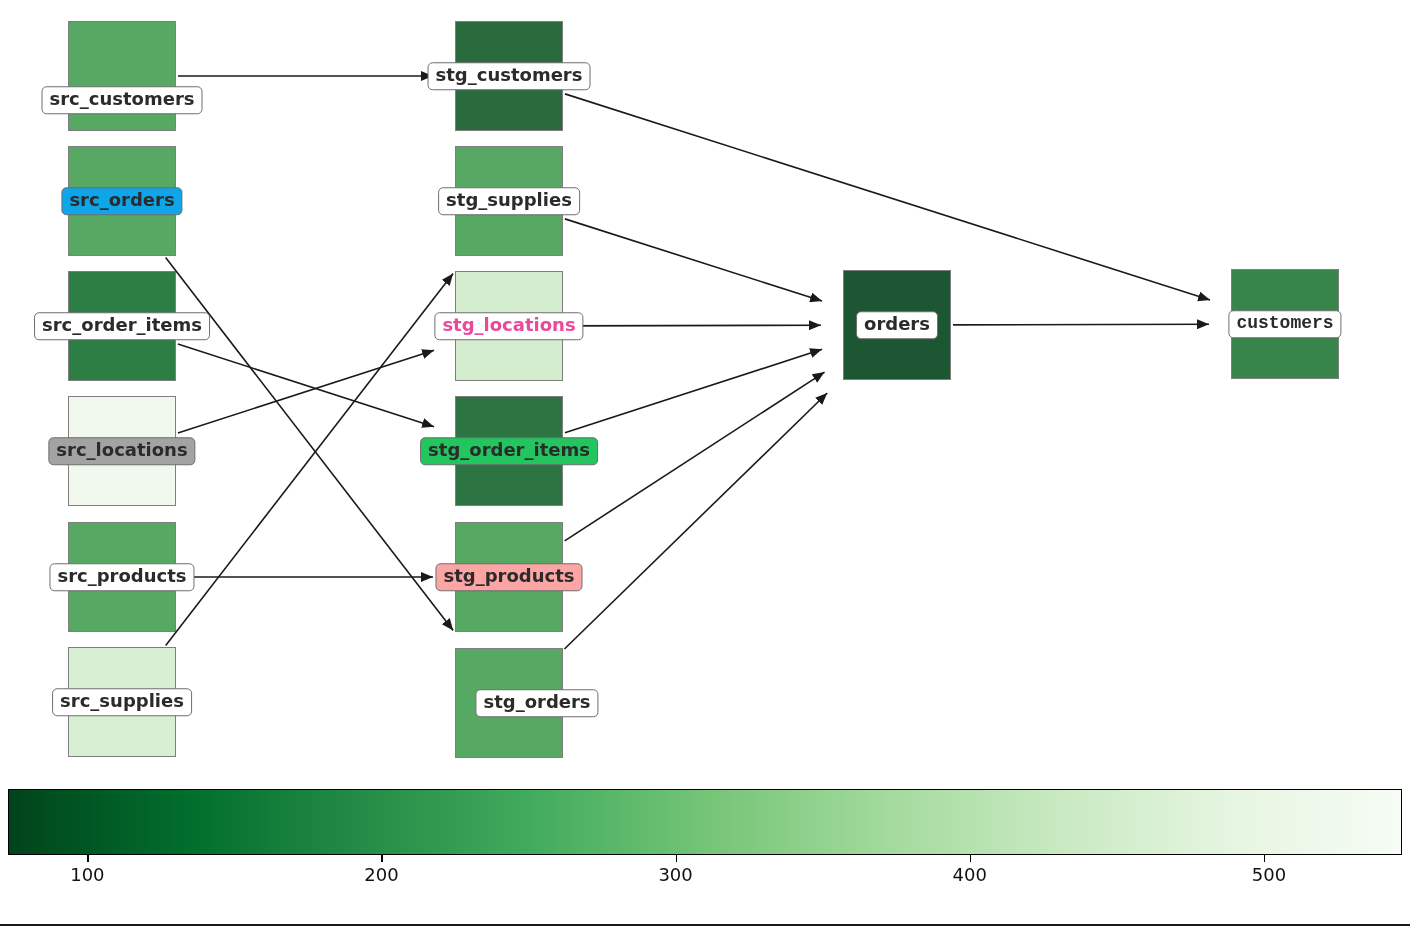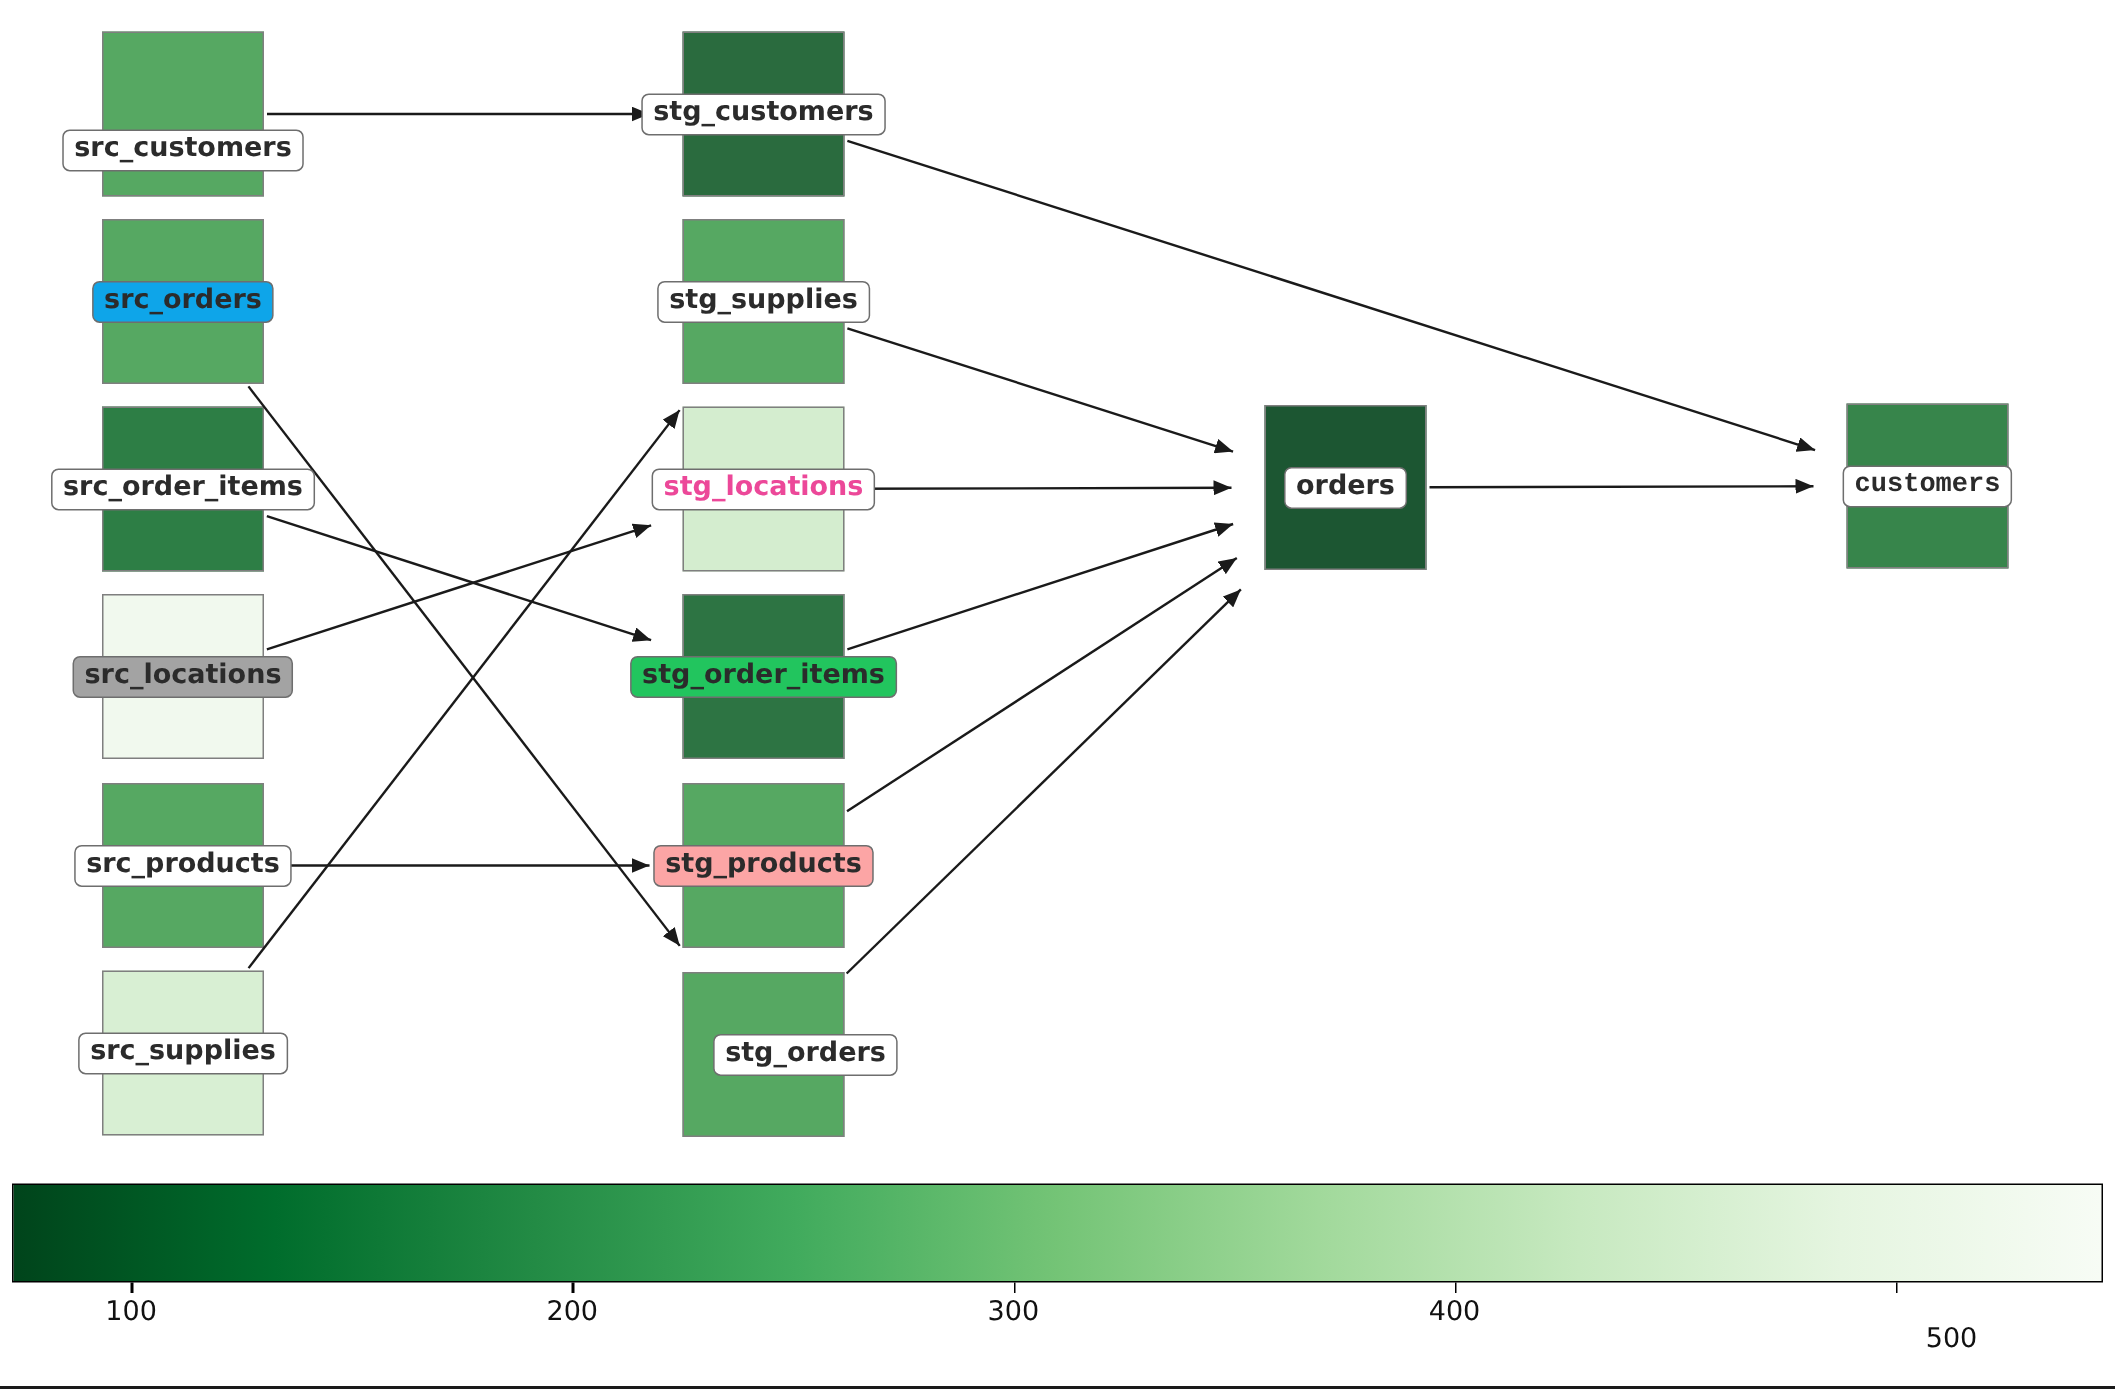--- a/index.html
+++ b/index.html
@@ -113,21 +113,21 @@
   <div id="cb-ticks">
       <div class="cb-tick" style="left: 87.4051px;"></div>
       <div class="cb-ticklabel" style="left: 87.4051px;">100</div>
       <div class="cb-tick" style="left: 381.498px;"></div>
       <div class="cb-ticklabel" style="left: 381.498px;">200</div>
       <div class="cb-tick" style="left: 675.591px;"></div>
       <div class="cb-ticklabel" style="left: 675.591px;">300</div>
       <div class="cb-tick" style="left: 969.684px;"></div>
       <div class="cb-ticklabel" style="left: 969.684px;">400</div>
       <div class="cb-tick" style="left: 1263.78px;"></div>
-      <div class="cb-ticklabel" style="left: 1301px; margin-top: 18px;">500</div>
+      <div class="cb-ticklabel" style="left: 1269px;">500</div>
     </div>
 
 <div class="node" style="left: 68px; top: 21px; width: 108px; height: 110px; background: rgb(86, 168, 98); border-color: rgb(127, 127, 127);"></div>
     <div class="node-label" style="left: 122px; top: 76px; color: rgb(43, 43, 43); background: rgb(255, 255, 255); border-color: rgb(110, 110, 110); margin-top: 24px;">src_customers</div>
     <div class="node" style="left: 68px; top: 146px; width: 108px; height: 110px; background: rgb(86, 168, 98); border-color: rgb(127, 127, 127);"></div>
     <div class="node-label" style="left: 122px; top: 201px; color: rgb(43, 43, 43); background: #0ea5e9; border-color: rgb(110, 110, 110);">src_orders</div>
     <div class="node" style="left: 68px; top: 271px; width: 108px; height: 110px; background: rgb(45, 126, 69); border-color: rgb(127, 127, 127);"></div>
     <div class="node-label" style="left: 122px; top: 326px; color: rgb(43, 43, 43); background: rgb(255, 255, 255); border-color: rgb(110, 110, 110);">src_order_items</div>
     <div class="node" style="left: 68px; top: 396px; width: 108px; height: 110px; background: rgb(241, 249, 238); border-color: rgb(127, 127, 127);"></div>
     <div class="node-label" style="left: 122px; top: 451px; color: rgb(43, 43, 43); background: #a3a3a3; border-color: rgb(110, 110, 110);">src_locations</div>

